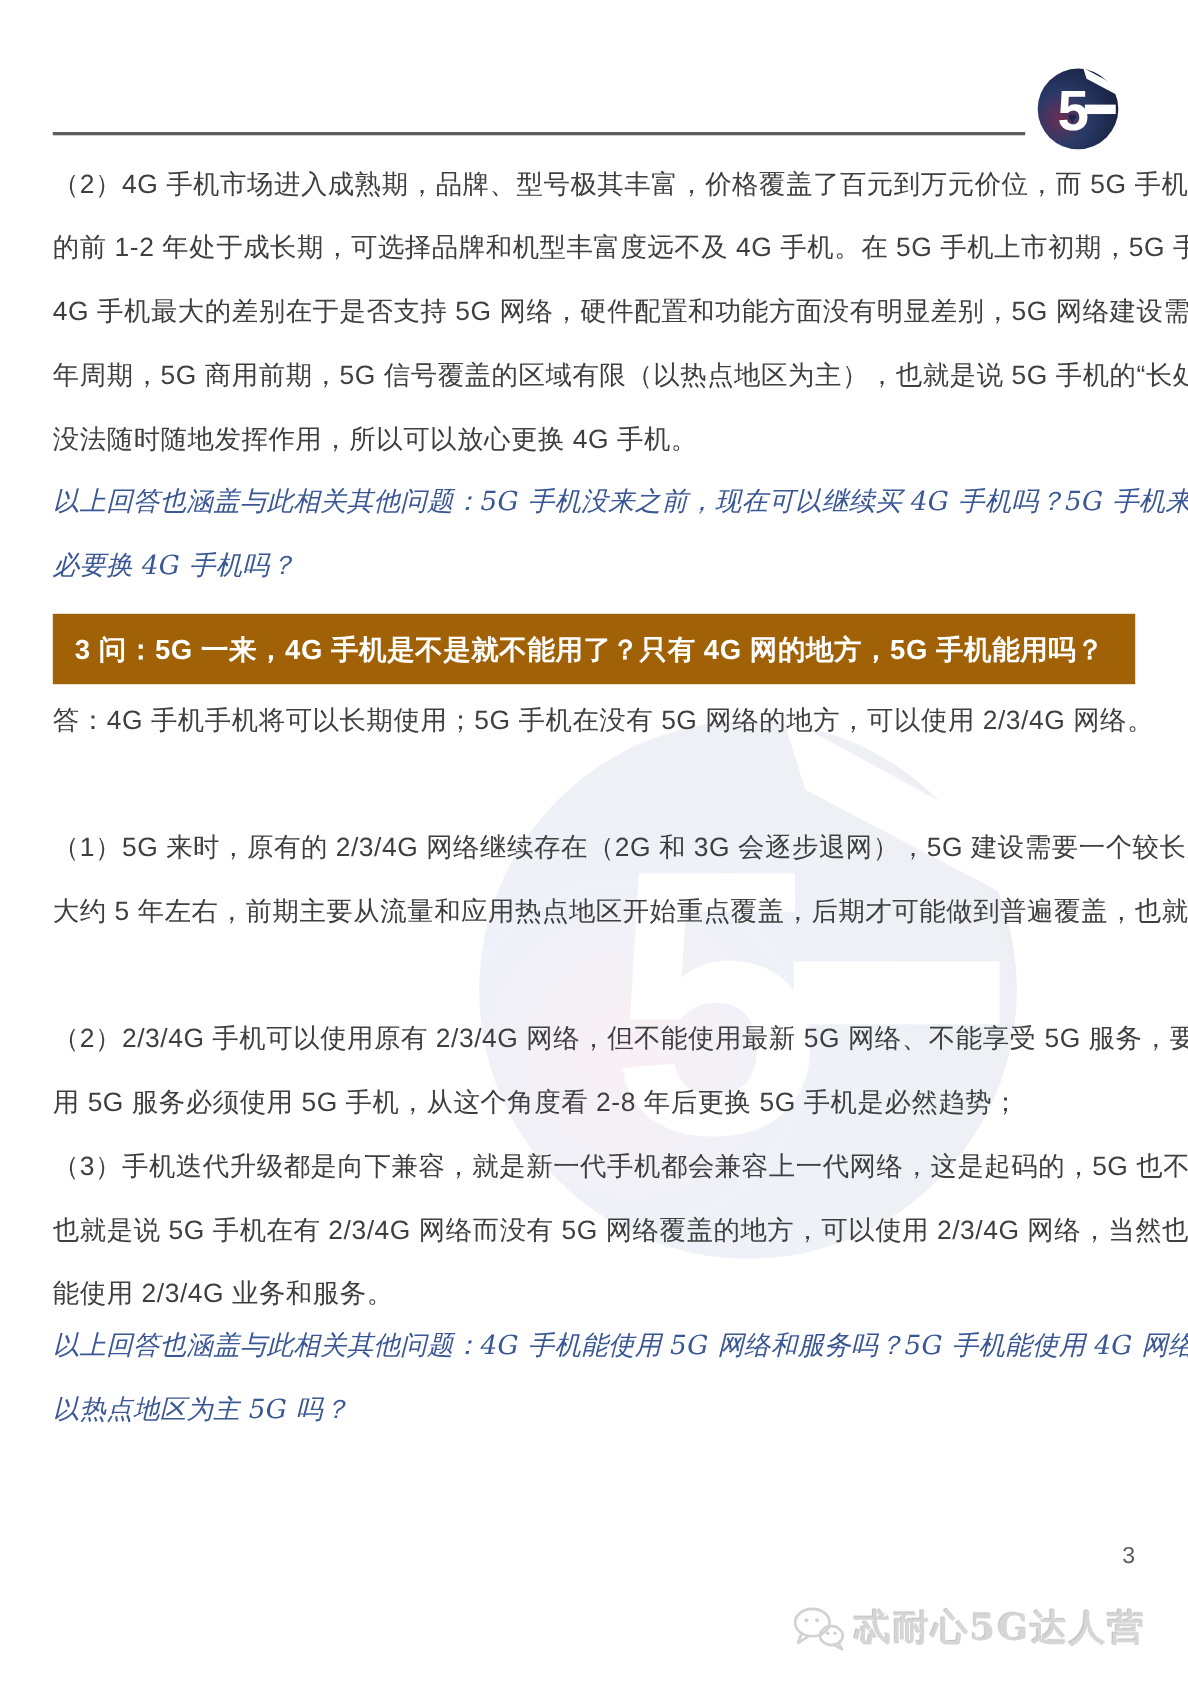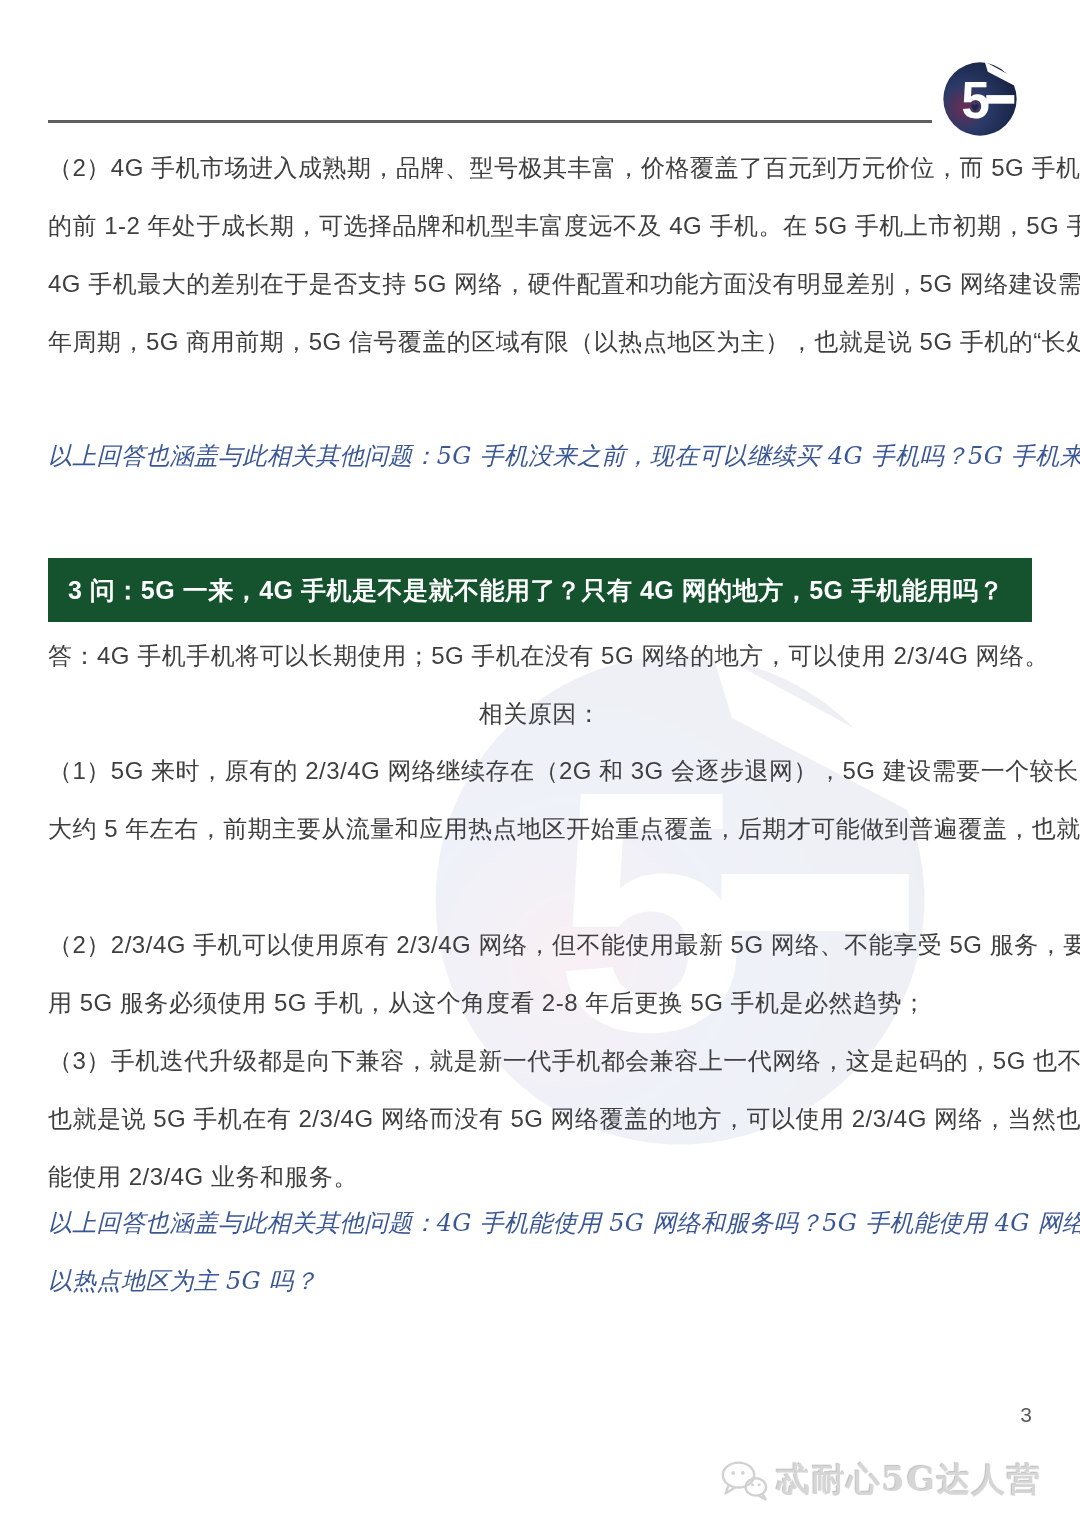--- a/index.html
+++ b/index.html
@@ -27,21 +27,21 @@
   }
   .para .ln{line-height:58px;height:58px;white-space:nowrap;}
   .note{
     position:absolute;left:48px;width:984px;
     color:#3a5795;font-size:24px;font-style:italic;
     font-family:"DejaVu Serif",serif;letter-spacing:0.3px;
   }
   .note .ln{line-height:58px;height:58px;white-space:nowrap;}
   .banner{
     position:absolute;left:48px;top:558px;width:984px;height:64px;
-    background:#14532d;display:flex;align-items:center;
+    background:#a16207;display:flex;align-items:center;
     box-sizing:border-box;padding-left:20px;
   }
   .banner .txt{
     color:#ffffff;font-size:25px;font-weight:bold;letter-spacing:0.5px;
     white-space:nowrap;
   }
   .single{
     position:absolute;left:48px;width:984px;
     color:#3f3f3f;font-size:24px;font-weight:500;letter-spacing:0.5px;
     line-height:58px;height:58px;white-space:nowrap;text-align:center;
@@ -96,33 +96,34 @@
     <polygon points="56,2 100,26 100,36 60,15" fill="#ffffff"></polygon>
     <rect x="58" y="45" width="36" height="11" fill="#ffffff"></rect>
     <text x="26" y="75" font-size="66" font-weight="bold" font-family="Liberation Sans, sans-serif" fill="#ffffff">5</text>
   </svg>
 
   <div class="para" style="top:139px;">
     <div class="ln">（2）4G 手机市场进入成熟期，品牌、型号极其丰富，价格覆盖了百元到万元价位，而 5G 手机在上市</div>
     <div class="ln">的前 1-2 年处于成长期，可选择品牌和机型丰富度远不及 4G 手机。在 5G 手机上市初期，5G 手机与</div>
     <div class="ln">4G 手机最大的差别在于是否支持 5G 网络，硬件配置和功能方面没有明显差别，5G 网络建设需要几</div>
     <div class="ln">年周期，5G 商用前期，5G 信号覆盖的区域有限（以热点地区为主），也就是说 5G 手机的“长处”</div>
+    <div class="ln">没法随时随地发挥作用，所以可以放心更换 4G 手机。</div>
   </div>
 
   <div class="note" style="top:427px;">
     <div class="ln">以上回答也涵盖与此相关其他问题：5G 手机没来之前，现在可以继续买 4G 手机吗？5G 手机来了现在有</div>
+    <div class="ln">必要换 4G 手机吗？</div>
   </div>
 
   <div class="banner">
     <span class="txt">3 问：5G 一来，4G 手机是不是就不能用了？只有 4G 网的地方，5G 手机能用吗？</span>
   </div>
 
   <div class="single" style="top:627px;">答：4G 手机手机将可以长期使用；5G 手机在没有 5G 网络的地方，可以使用 2/3/4G 网络。</div>
 
-  <div class="single" style="top:685px;">相关原因：</div>
 
   <div class="para" style="top:742px;">
     <div class="ln">（1）5G 来时，原有的 2/3/4G 网络继续存在（2G 和 3G 会逐步退网），5G 建设需要一个较长周期，</div>
     <div class="ln">大约 5 年左右，前期主要从流量和应用热点地区开始重点覆盖，后期才可能做到普遍覆盖，也就是说 4G</div>
   </div>
 
   <div class="para" style="top:916px;">
     <div class="ln">（2）2/3/4G 手机可以使用原有 2/3/4G 网络，但不能使用最新 5G 网络、不能享受 5G 服务，要使</div>
     <div class="ln">用 5G 服务必须使用 5G 手机，从这个角度看 2-8 年后更换 5G 手机是必然趋势；</div>
   </div>

